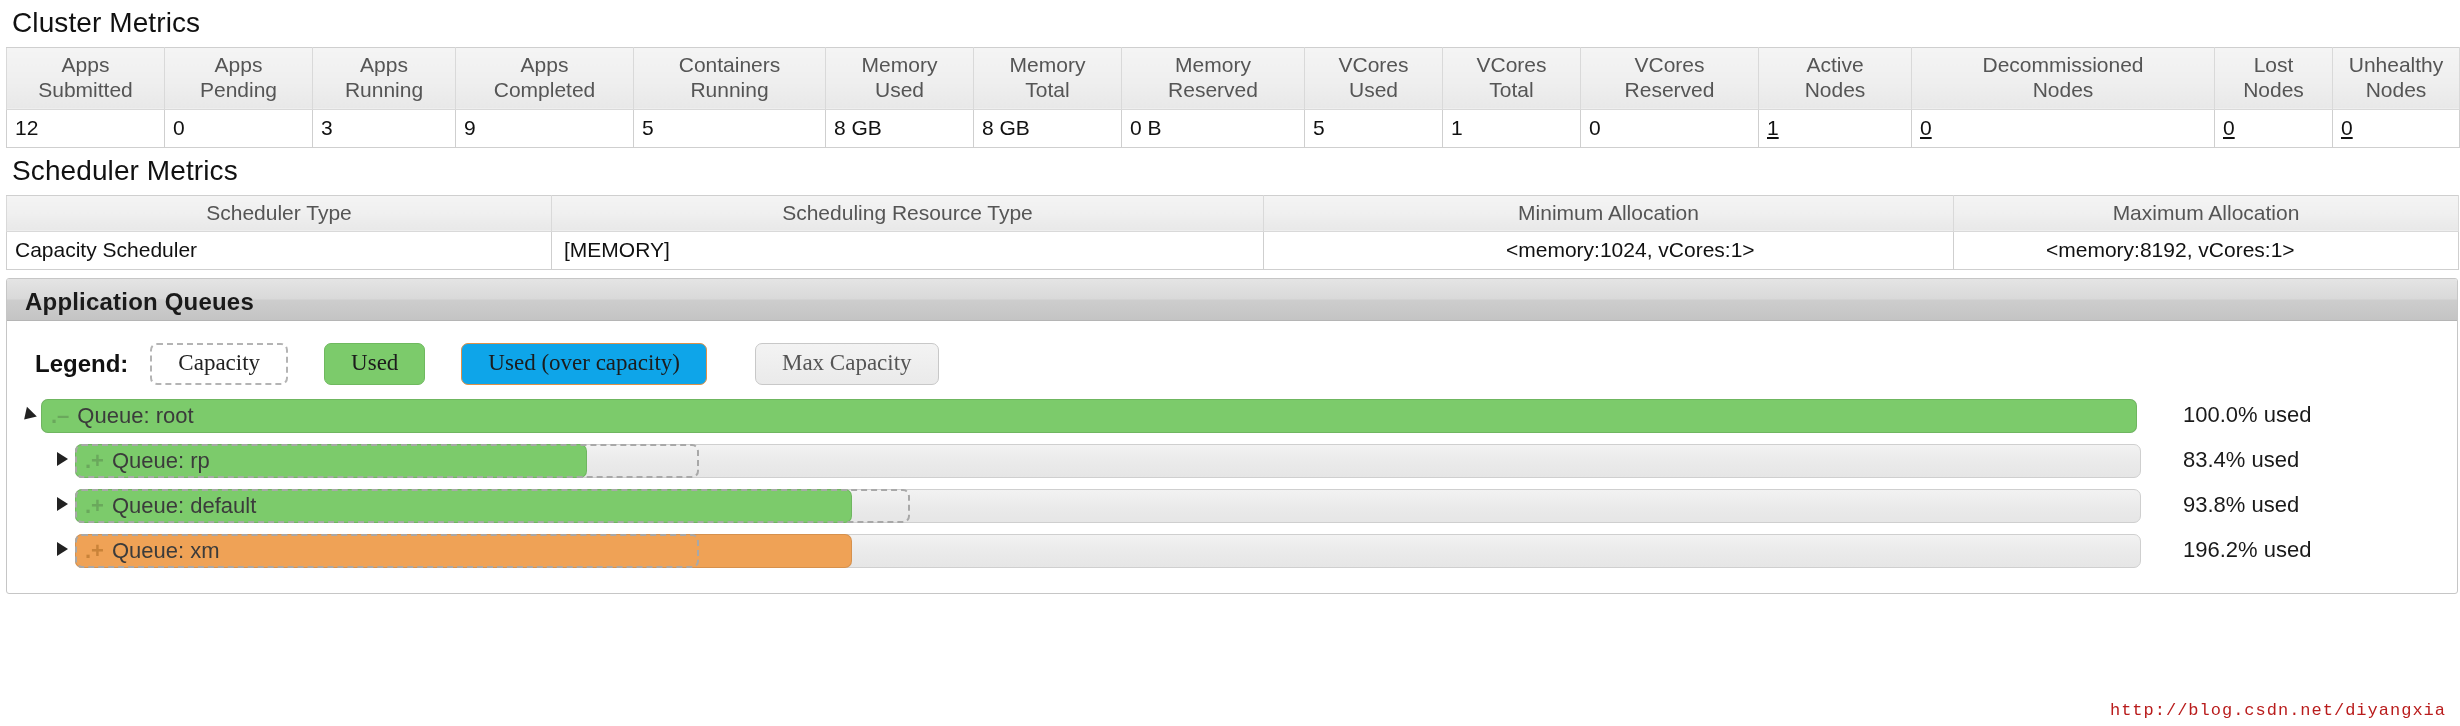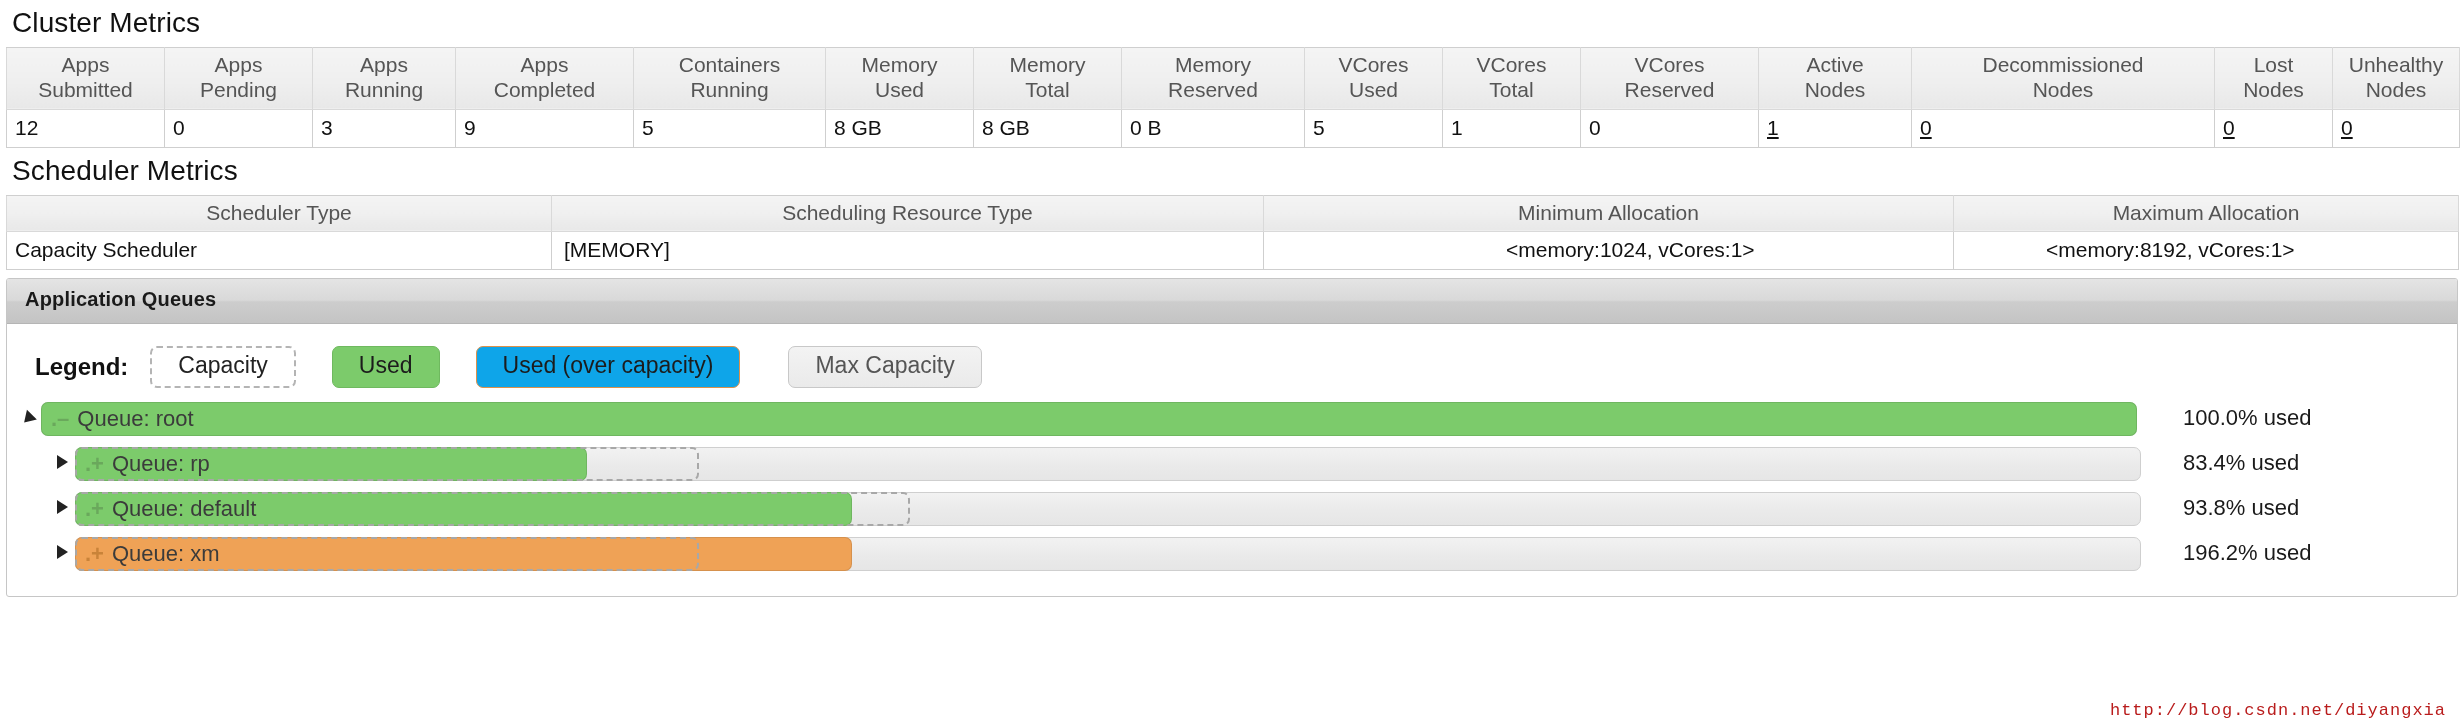--- a/index.html
+++ b/index.html
@@ -94,22 +94,22 @@
     margin: 8px 6px 0 6px;
     width: 2452px;
     border: 1px solid #c6c6c6;
     background: #fff;
     border-radius: 3px;
     box-shadow: 0 0 0 1px #fff inset;
   }
   .panel-head {
     background: linear-gradient(to bottom, #e4e4e4 0%, #d9d9d9 48%, #cdcdcd 52%, #c4c4c4 100%);
     border-bottom: 1px solid #b5b5b5;
-    padding: 9px 0 12px 18px;
-    font-size: 20px;
+    padding: 9px 0 4px 18px;
+    font-size: 24px;
     font-weight: bold;
     color: #1a1a1a;
     letter-spacing: 0.2px;
     border-radius: 2px 2px 0 0;
   }
   .panel-body { padding: 10px 0 2px 0; position: relative; }
 
   
   .legend-row {
     display: flex;
@@ -124,20 +124,21 @@
     margin-right: 22px;
   }
   .chip {
     font-size: 23px;
     color: #333;
     padding: 6px 22px 8px;
     border-radius: 7px;
     line-height: 1.1;
     text-align: center;
     white-space: nowrap;
+    font-family: Liberation Serif, serif;
   }
   .chip-capacity {
     background: #fff;
     border: 2px dashed #b4b4b4;
     color: #222;
     margin-right: 36px;
     padding: 5px 26px 7px;
   }
   .chip-used {
     background: #7ccb6b;

